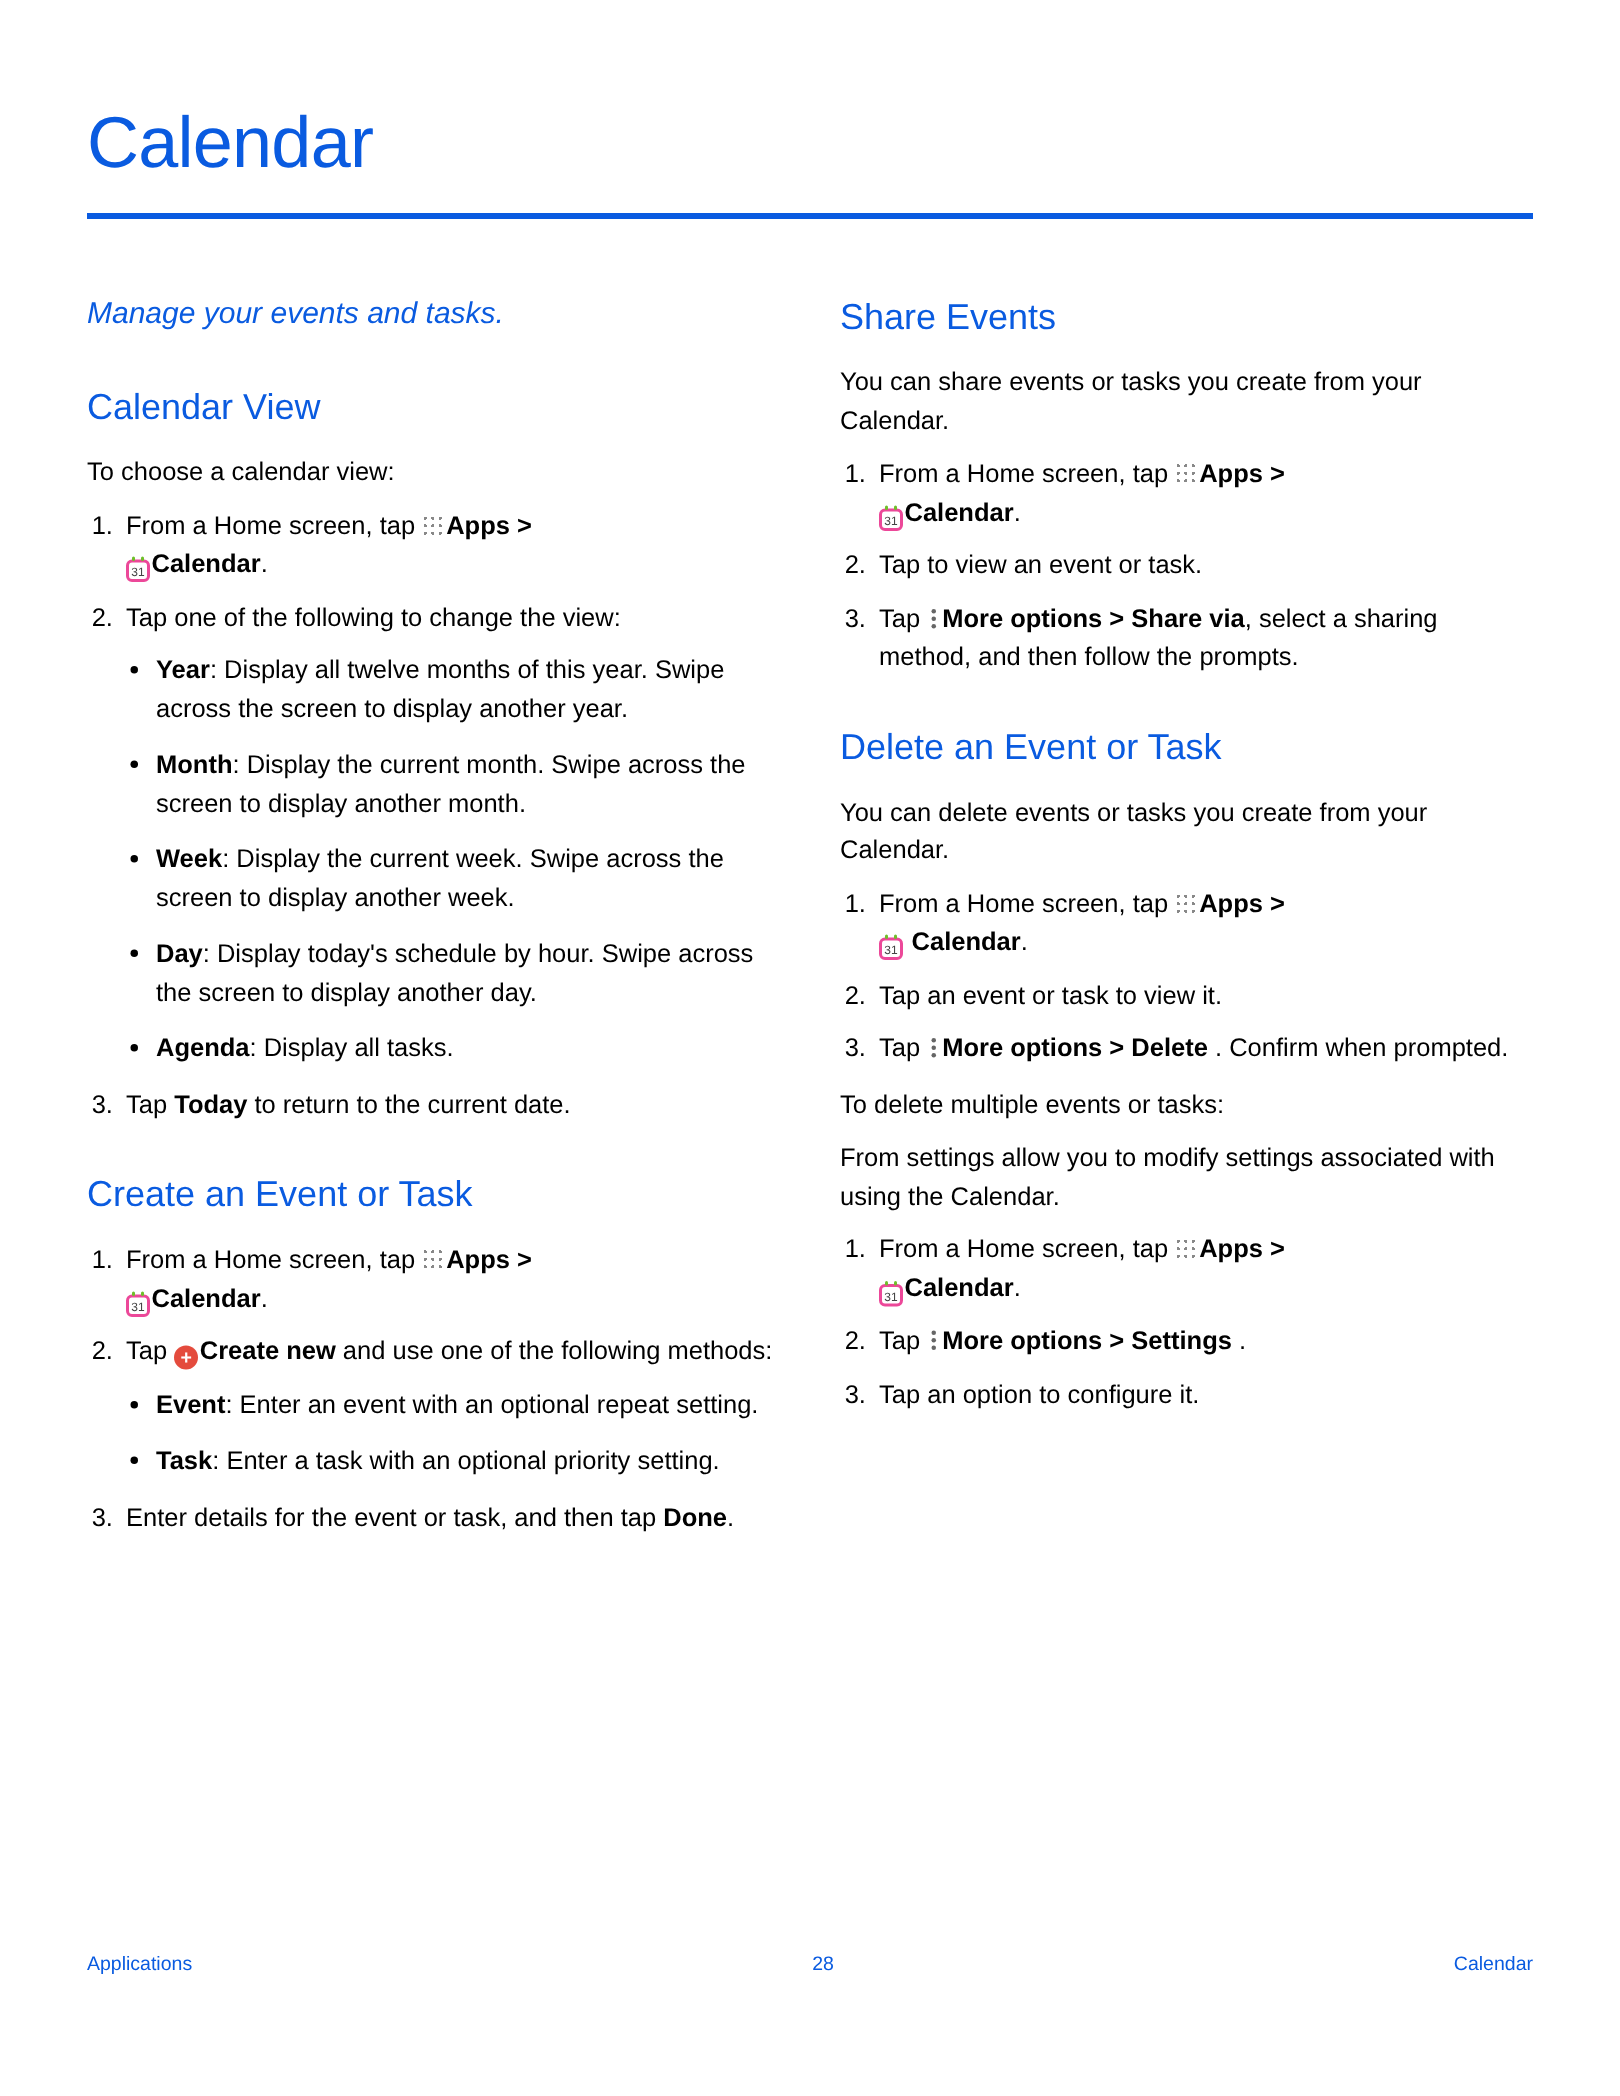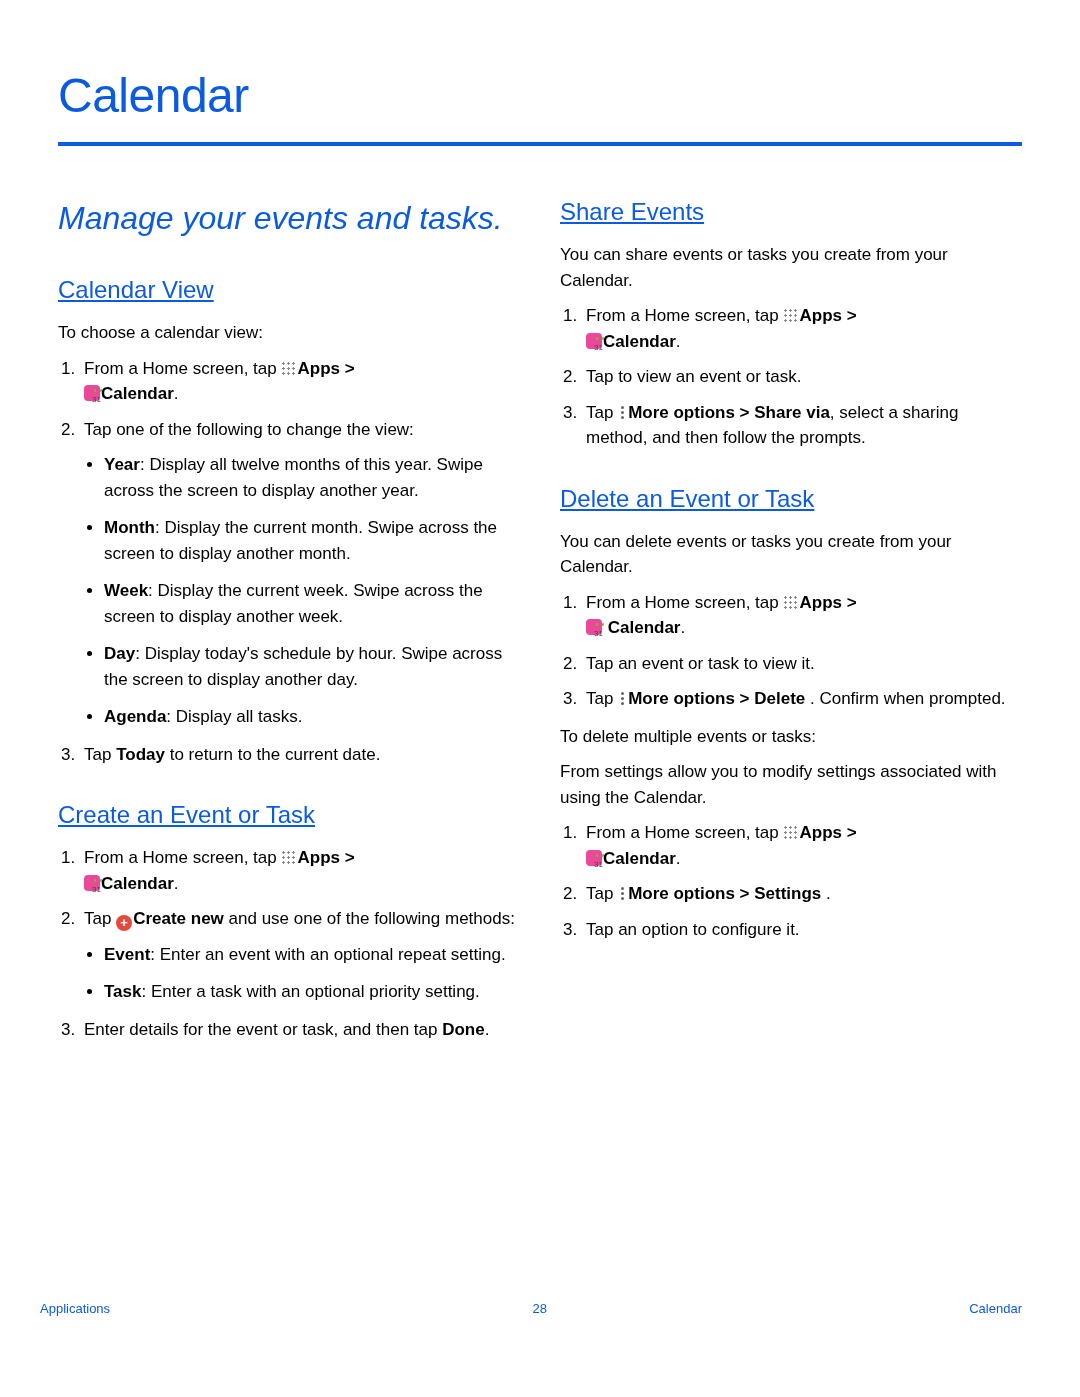--- a/index.html
+++ b/index.html
@@ -26,38 +26,37 @@
     letter-spacing: -0.5px;
   }
   .title-rule {
     border: none;
     border-top: 4px solid #0a5be0;
     margin: 0 0 48px 0;
   }
   .subtitle {
     font-style: italic;
     color: #0a5be0;
-    font-size: 32px;
+    font-size: 20px;
     font-weight: 400;
     margin: 0 0 28px 0;
   }
   .columns {
     display: flex;
     gap: 40px;
   }
   .col {
     flex: 1;
     min-width: 0;
   }
   .section-heading {
     color: #0a5be0;
     font-size: 24px;
     font-weight: 400;
     margin: 30px 0 12px 0;
-    text-decoration: underline;
   }
   .col .section-heading:first-child { margin-top: 0; }
   p { margin: 0 0 10px 0; }
   ol {
     padding-left: 22px;
     margin: 6px 0 12px 0;
   }
   ol > li {
     margin-bottom: 10px;
     padding-left: 4px;
@@ -94,21 +93,21 @@
       radial-gradient(circle, #888 1.1px, transparent 1.1px);
     background-size: 5px 5px;
     background-repeat: no-repeat;
     background-position: 0 0, 5px 0, 10px 0, 0 5px, 5px 5px, 10px 5px, 0 10px, 5px 10px, 10px 10px;
   }
   .cal-icon {
     display: inline-block;
     vertical-align: -3px;
     width: 16px;
     height: 15px;
-    border: 8px solid #ec4899;
+    border: 2px solid #ec4899;
     border-radius: 4px;
     position: relative;
     font-size: 8px;
     line-height: 13px;
     text-align: center;
     color: #444;
     margin: 0 1px 0 0;
     background: #fff;
   }
   .cal-icon::before {
@@ -147,21 +146,21 @@
     position: absolute;
     left: 3px; top: 0;
     width: 3px; height: 3px;
     background: #666;
     border-radius: 50%;
     box-shadow: 0 5px 0 #666, 0 10px 0 #666;
   }
   .footer {
     position: absolute;
     bottom: 22px;
-    left: 40px;
+    left: 58px;
     right: 58px;
     display: flex;
     justify-content: space-between;
     font-size: 13px;
     color: #0a5be0;
   }
 </style>
 </head>
 <body>
 

